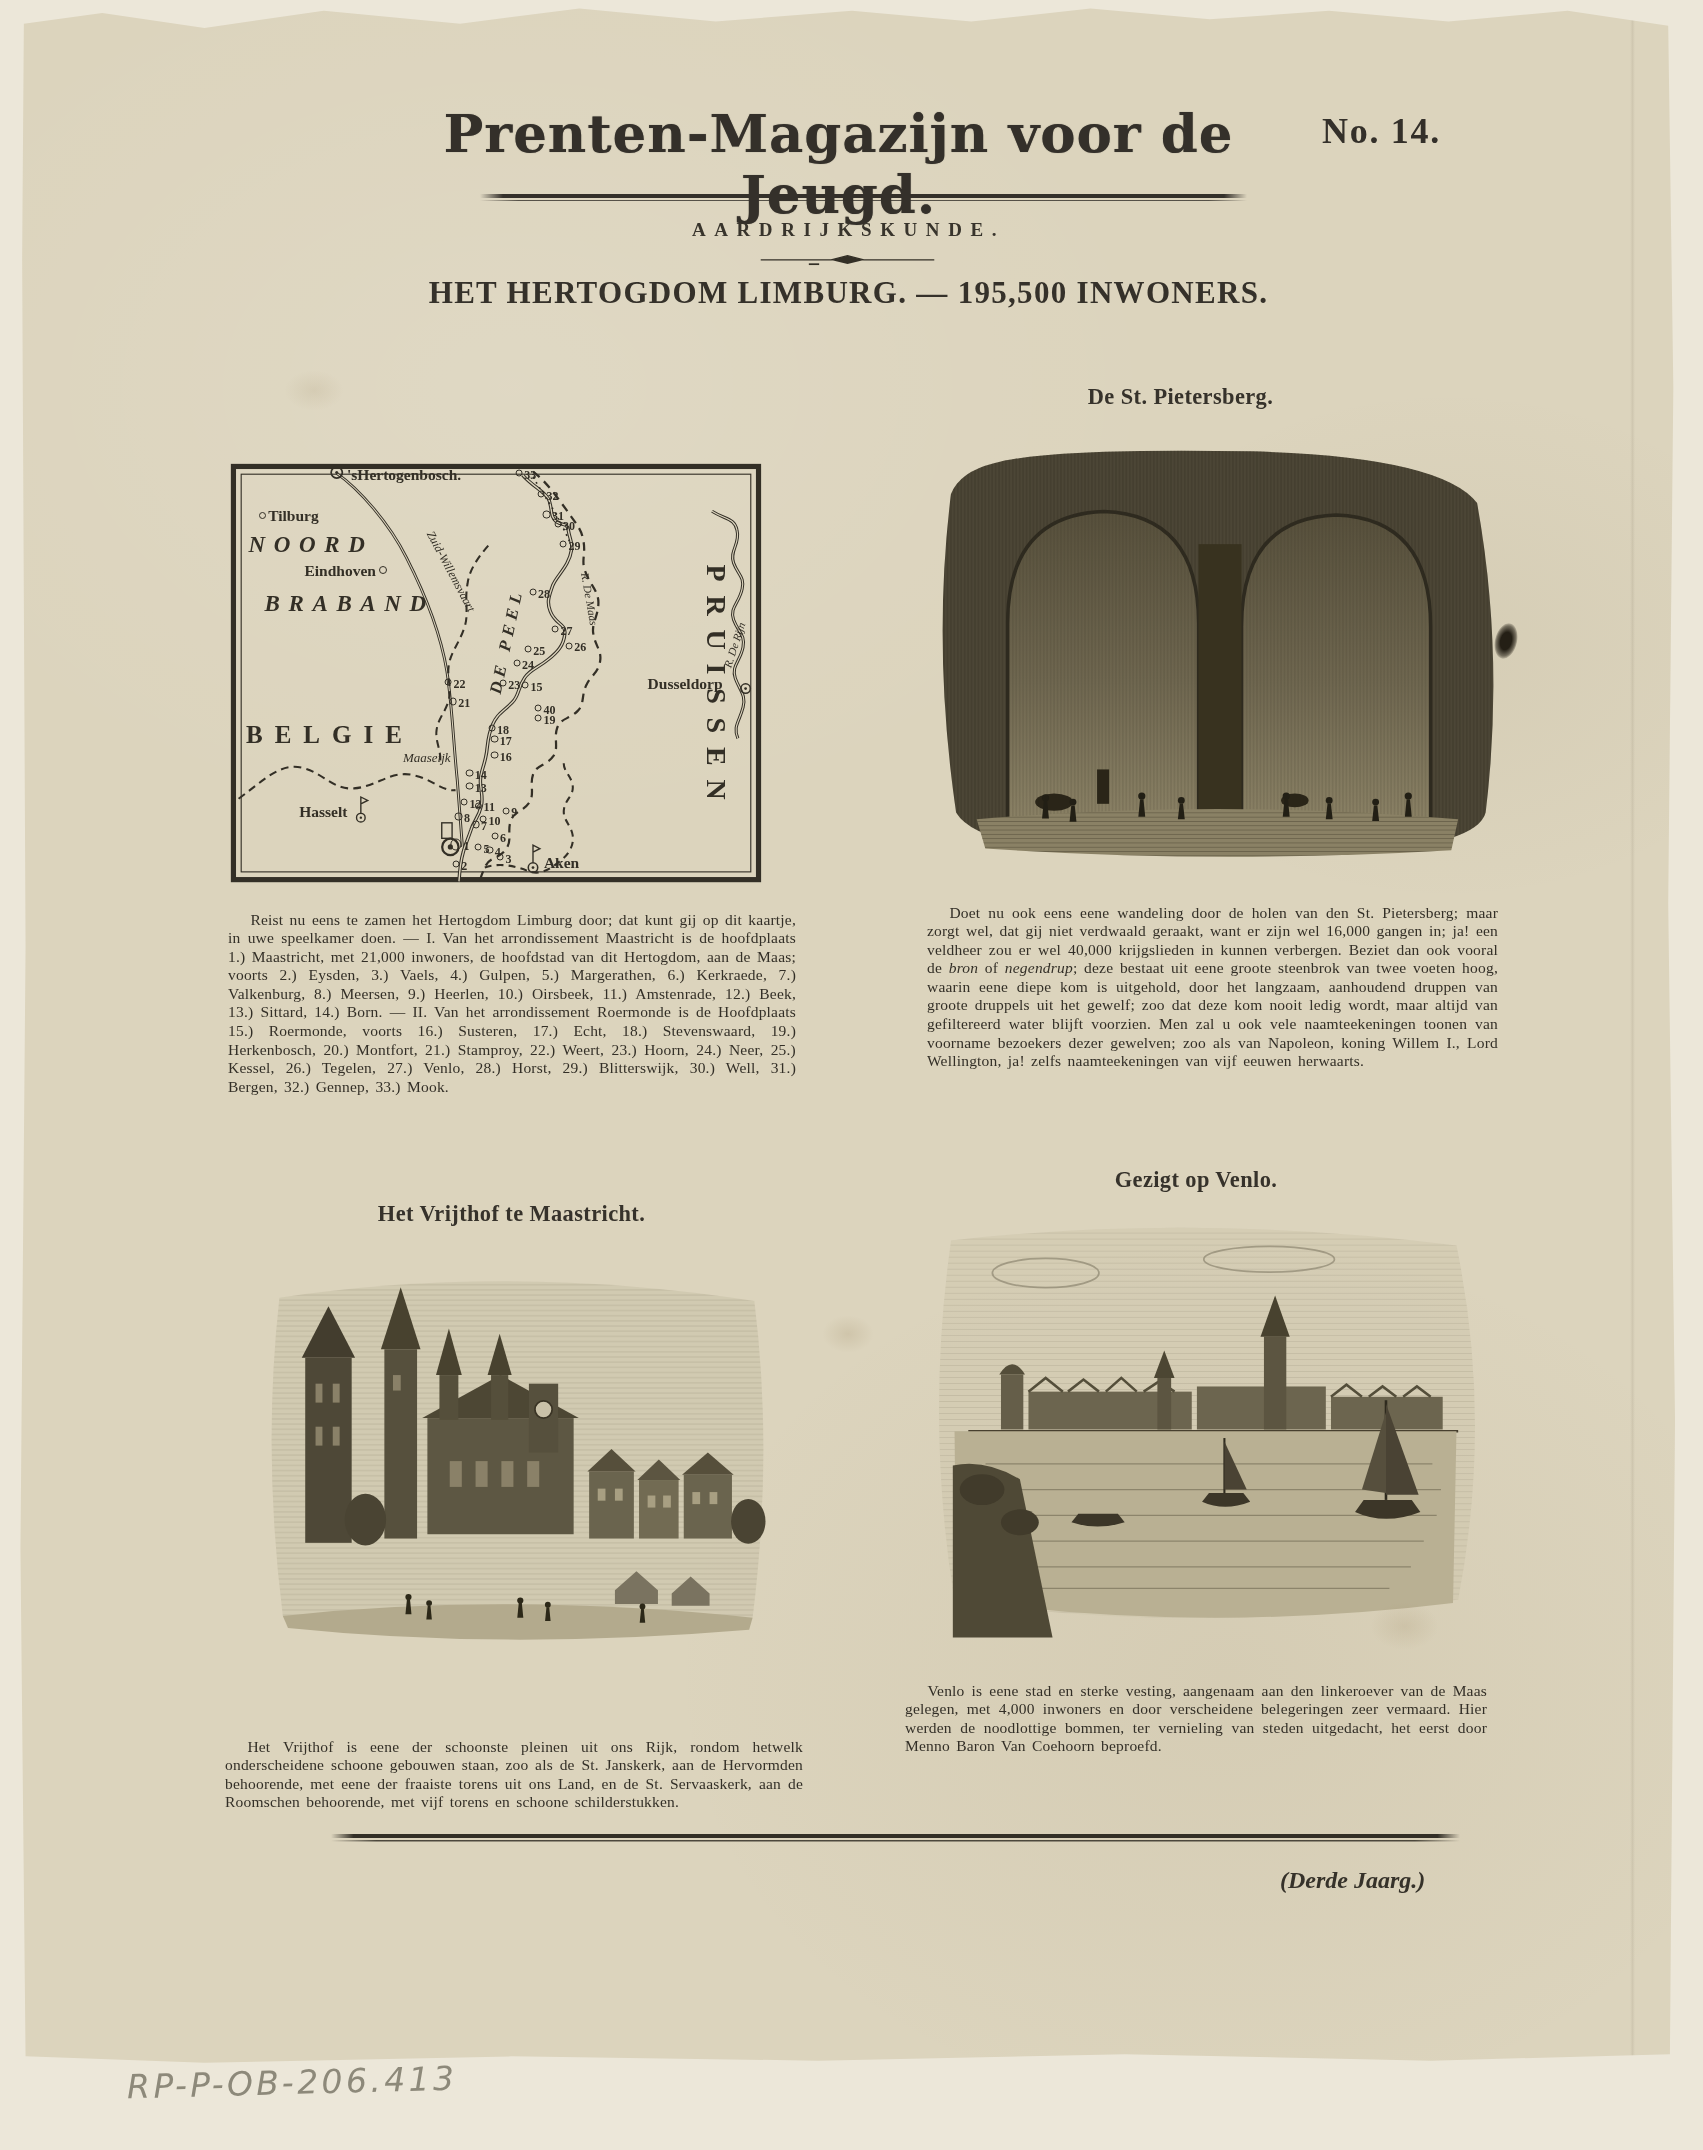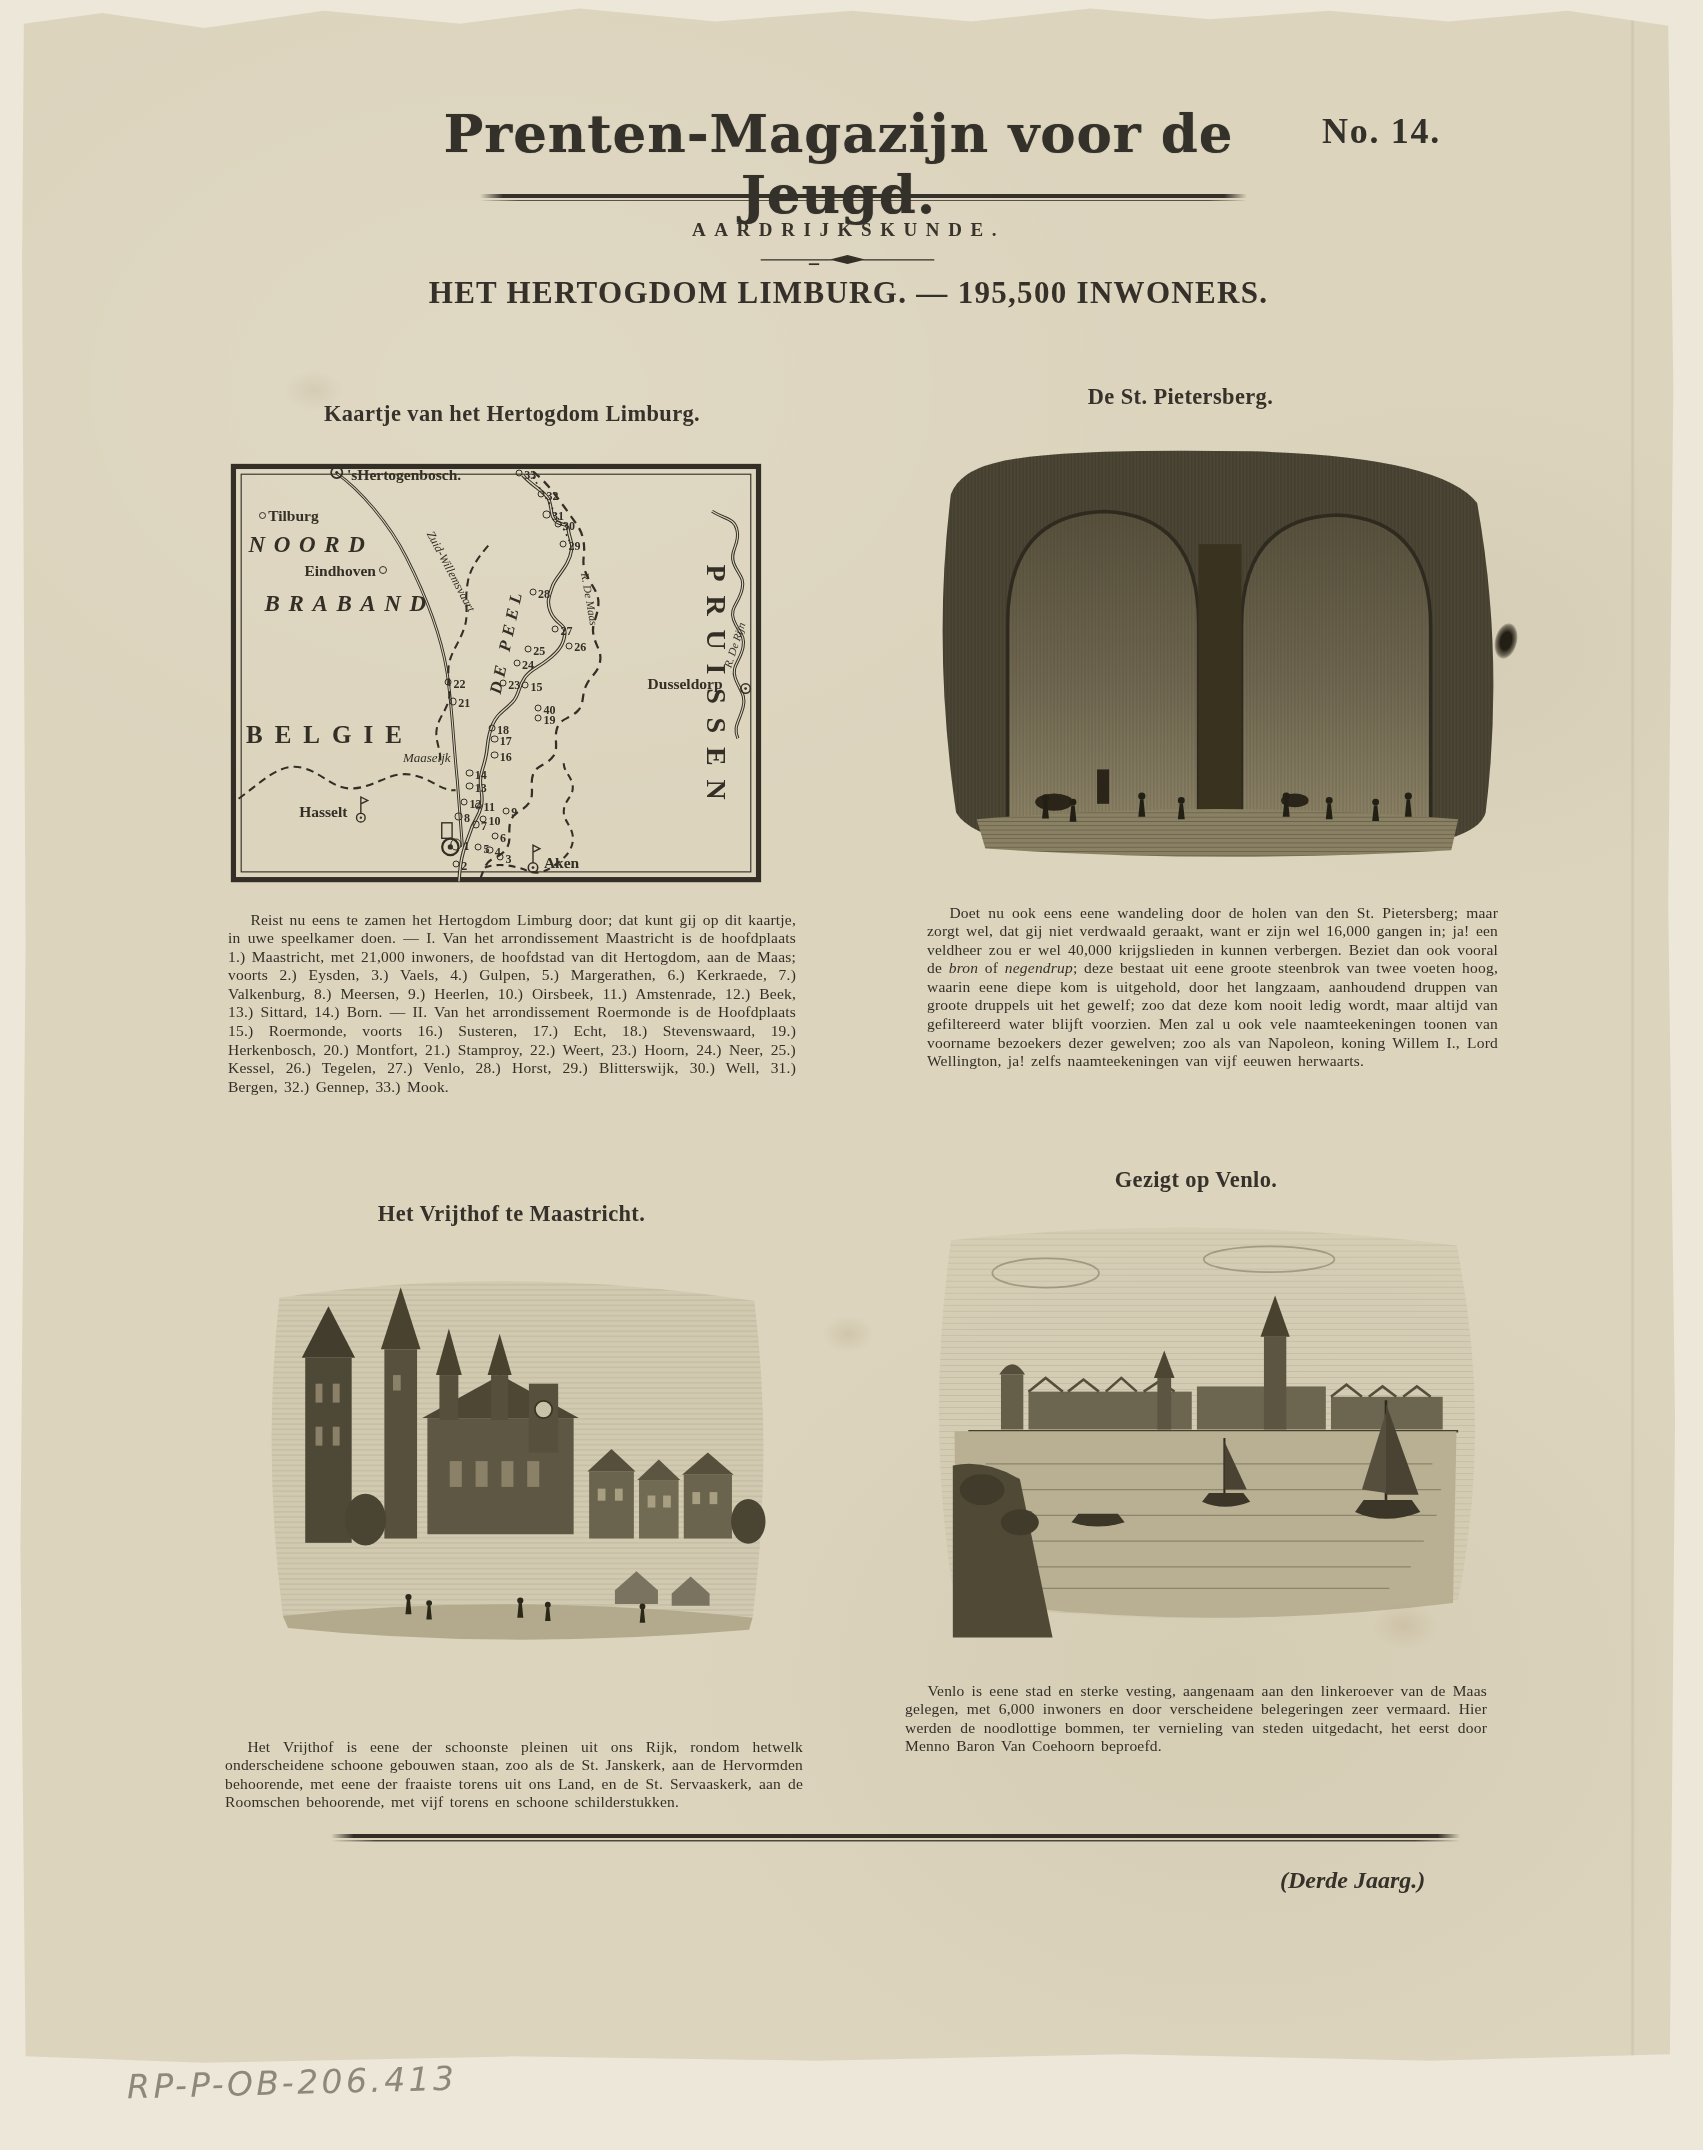--- a/index.html
+++ b/index.html
@@ -125,21 +125,20 @@
     <div class="rubric">AARDRIJKSKUNDE.</div>
     <div class="divider-swell">
       <svg width="177" height="13.8" viewBox="0 0 206 16">
         <path d="M2,8 H84 L103,3 L122,8 H204" stroke="#332f26" stroke-width="1.6" fill="none"></path>
         <path d="M84,8 L103,3.2 L122,8 L103,12.8 Z" fill="#332f26"></path>
         <path d="M58,13 h12" stroke="#332f26" stroke-width="2"></path>
       </svg>
     </div>
     <div class="headline">HET HERTOGDOM LIMBURG. — 195,500 INWONERS.</div>
 
-    <div class="sec-title map-t">Kaartje van het Hertogdom Limburg.</div>
     <div class="sec-title piet-t">De St. Pietersberg.</div>
     <div class="sec-title vrij-t">Het Vrijthof te Maastricht.</div>
     <div class="sec-title venl-t">Gezigt op Venlo.</div>
 
     <div class="map-wrap">
       <svg viewBox="0 0 618 488">
 
         <rect x="4" y="4" width="610" height="480" fill="none" stroke="#332f26" stroke-width="6"></rect>
         <rect x="13" y="13" width="592" height="462" fill="none" stroke="#332f26" stroke-width="1.3"></rect>
 
@@ -465,21 +464,21 @@
         </g>
       </svg>
     </div>
 
     <p class="body-par par-map">Reist nu eens te zamen het Hertogdom Limburg door; dat kunt gij op dit kaartje, in uwe speelkamer doen. — I. Van het arrondissement Maastricht is de hoofdplaats 1.) Maastricht, met 21,000 inwoners, de hoofdstad van dit Hertogdom, aan de Maas; voorts 2.) Eysden, 3.) Vaels, 4.) Gulpen, 5.) Margerathen, 6.) Kerkraede, 7.) Valkenburg, 8.) Meersen, 9.) Heerlen, 10.) Oirsbeek, 11.) Amstenrade, 12.) Beek, 13.) Sittard, 14.) Born. — II. Van het arrondissement Roermonde is de Hoofdplaats 15.) Roermonde, voorts 16.) Susteren, 17.) Echt, 18.) Stevenswaard, 19.) Herkenbosch, 20.) Montfort, 21.) Stamproy, 22.) Weert, 23.) Hoorn, 24.) Neer, 25.) Kessel, 26.) Tegelen, 27.) Venlo, 28.) Horst, 29.) Blitterswijk, 30.) Well, 31.) Bergen, 32.) Gennep, 33.) Mook.</p>
 
     <p class="body-par par-piet"><span>Doet nu ook eens eene wandeling door de holen van den St. Pietersberg; maar zorgt wel, dat gij niet verdwaald geraakt, want er zijn wel 16,000 gangen in; ja! een veldheer zou er wel 40,000 krijgslieden in kunnen verbergen. Beziet dan ook vooral de </span><i>bron</i><span> of </span><i>negendrup</i><span>; deze bestaat uit eene groote steenbrok van twee voeten hoog, waarin eene diepe kom is uitgehold, door het langzaam, aanhoudend druppen van groote druppels uit het gewelf; zoo dat deze kom nooit ledig wordt, maar altijd van gefiltereerd water blijft voorzien. Men zal u ook vele naamteekeningen toonen van voorname bezoekers dezer gewelven; zoo als van Napoleon, koning Willem I., Lord Wellington, ja! zelfs naamteekeningen van vijf eeuwen herwaarts.</span></p>
 
     <p class="body-par par-vrij">Het Vrijthof is eene der schoonste pleinen uit ons Rijk, rondom hetwelk onderscheidene schoone gebouwen staan, zoo als de St. Janskerk, aan de Hervormden behoorende, met eene der fraaiste torens uit ons Land, en de St. Servaaskerk, aan de Roomschen behoorende, met vijf torens en schoone schilderstukken.</p>
 
-    <p class="body-par par-venl">Venlo is eene stad en sterke vesting, aangenaam aan den linkeroever van de Maas gelegen, met 6,000 inwoners en door verscheidene belegeringen zeer vermaard. Hier werden de noodlottige bommen, ter vernieling van steden uitgedacht, het eerst door Menno Baron Van Coehoorn beproefd.</p>
+    <p class="body-par par-venl">Venlo is eene stad en sterke vesting, aangenaam aan den linkeroever van de Maas gelegen, met 4,000 inwoners en door verscheidene belegeringen zeer vermaard. Hier werden de noodlottige bommen, ter vernieling van steden uitgedacht, het eerst door Menno Baron Van Coehoorn beproefd.</p>
 
     <div class="footer-rule"></div>
     <div class="volume">(Derde Jaarg.)</div>
 
     <div class="stain blob"></div>
     <div class="stain fox1"></div>
     <div class="stain fox2"></div>
     <div class="stain fox3"></div>
     <div class="crease"></div>
   </div>

